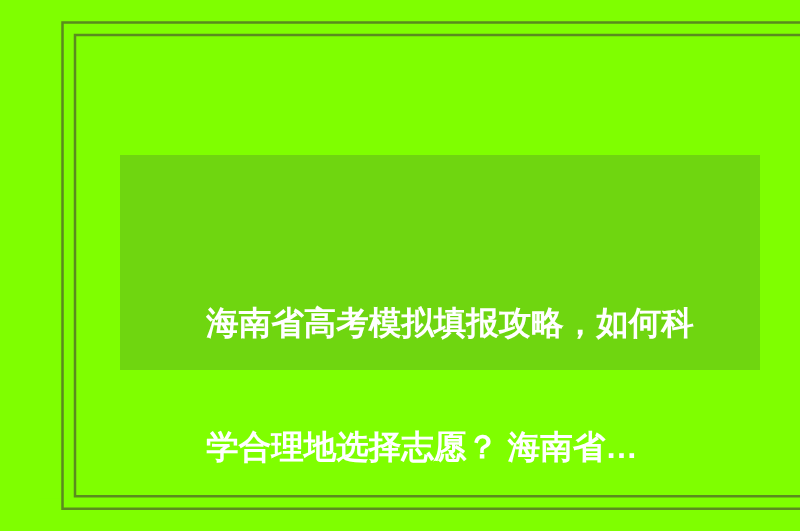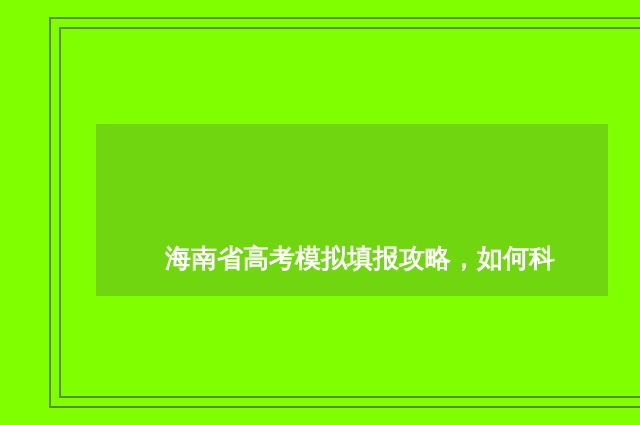--- a/index.html
+++ b/index.html
@@ -79,15 +79,16 @@
 <div id="banner">
 
   <div class="frame frame-outer"></div>
 
   <div class="frame frame-inner"></div>
 
   <div class="panel"></div>
 
   <div class="headline">
     <span class="headline-line">海南省高考模拟填报攻略，如何科</span>
+    <span class="headline-line">学合理地选择志愿？ 海南省…</span>
   </div>
 
 </div>
 
 </body></html>

